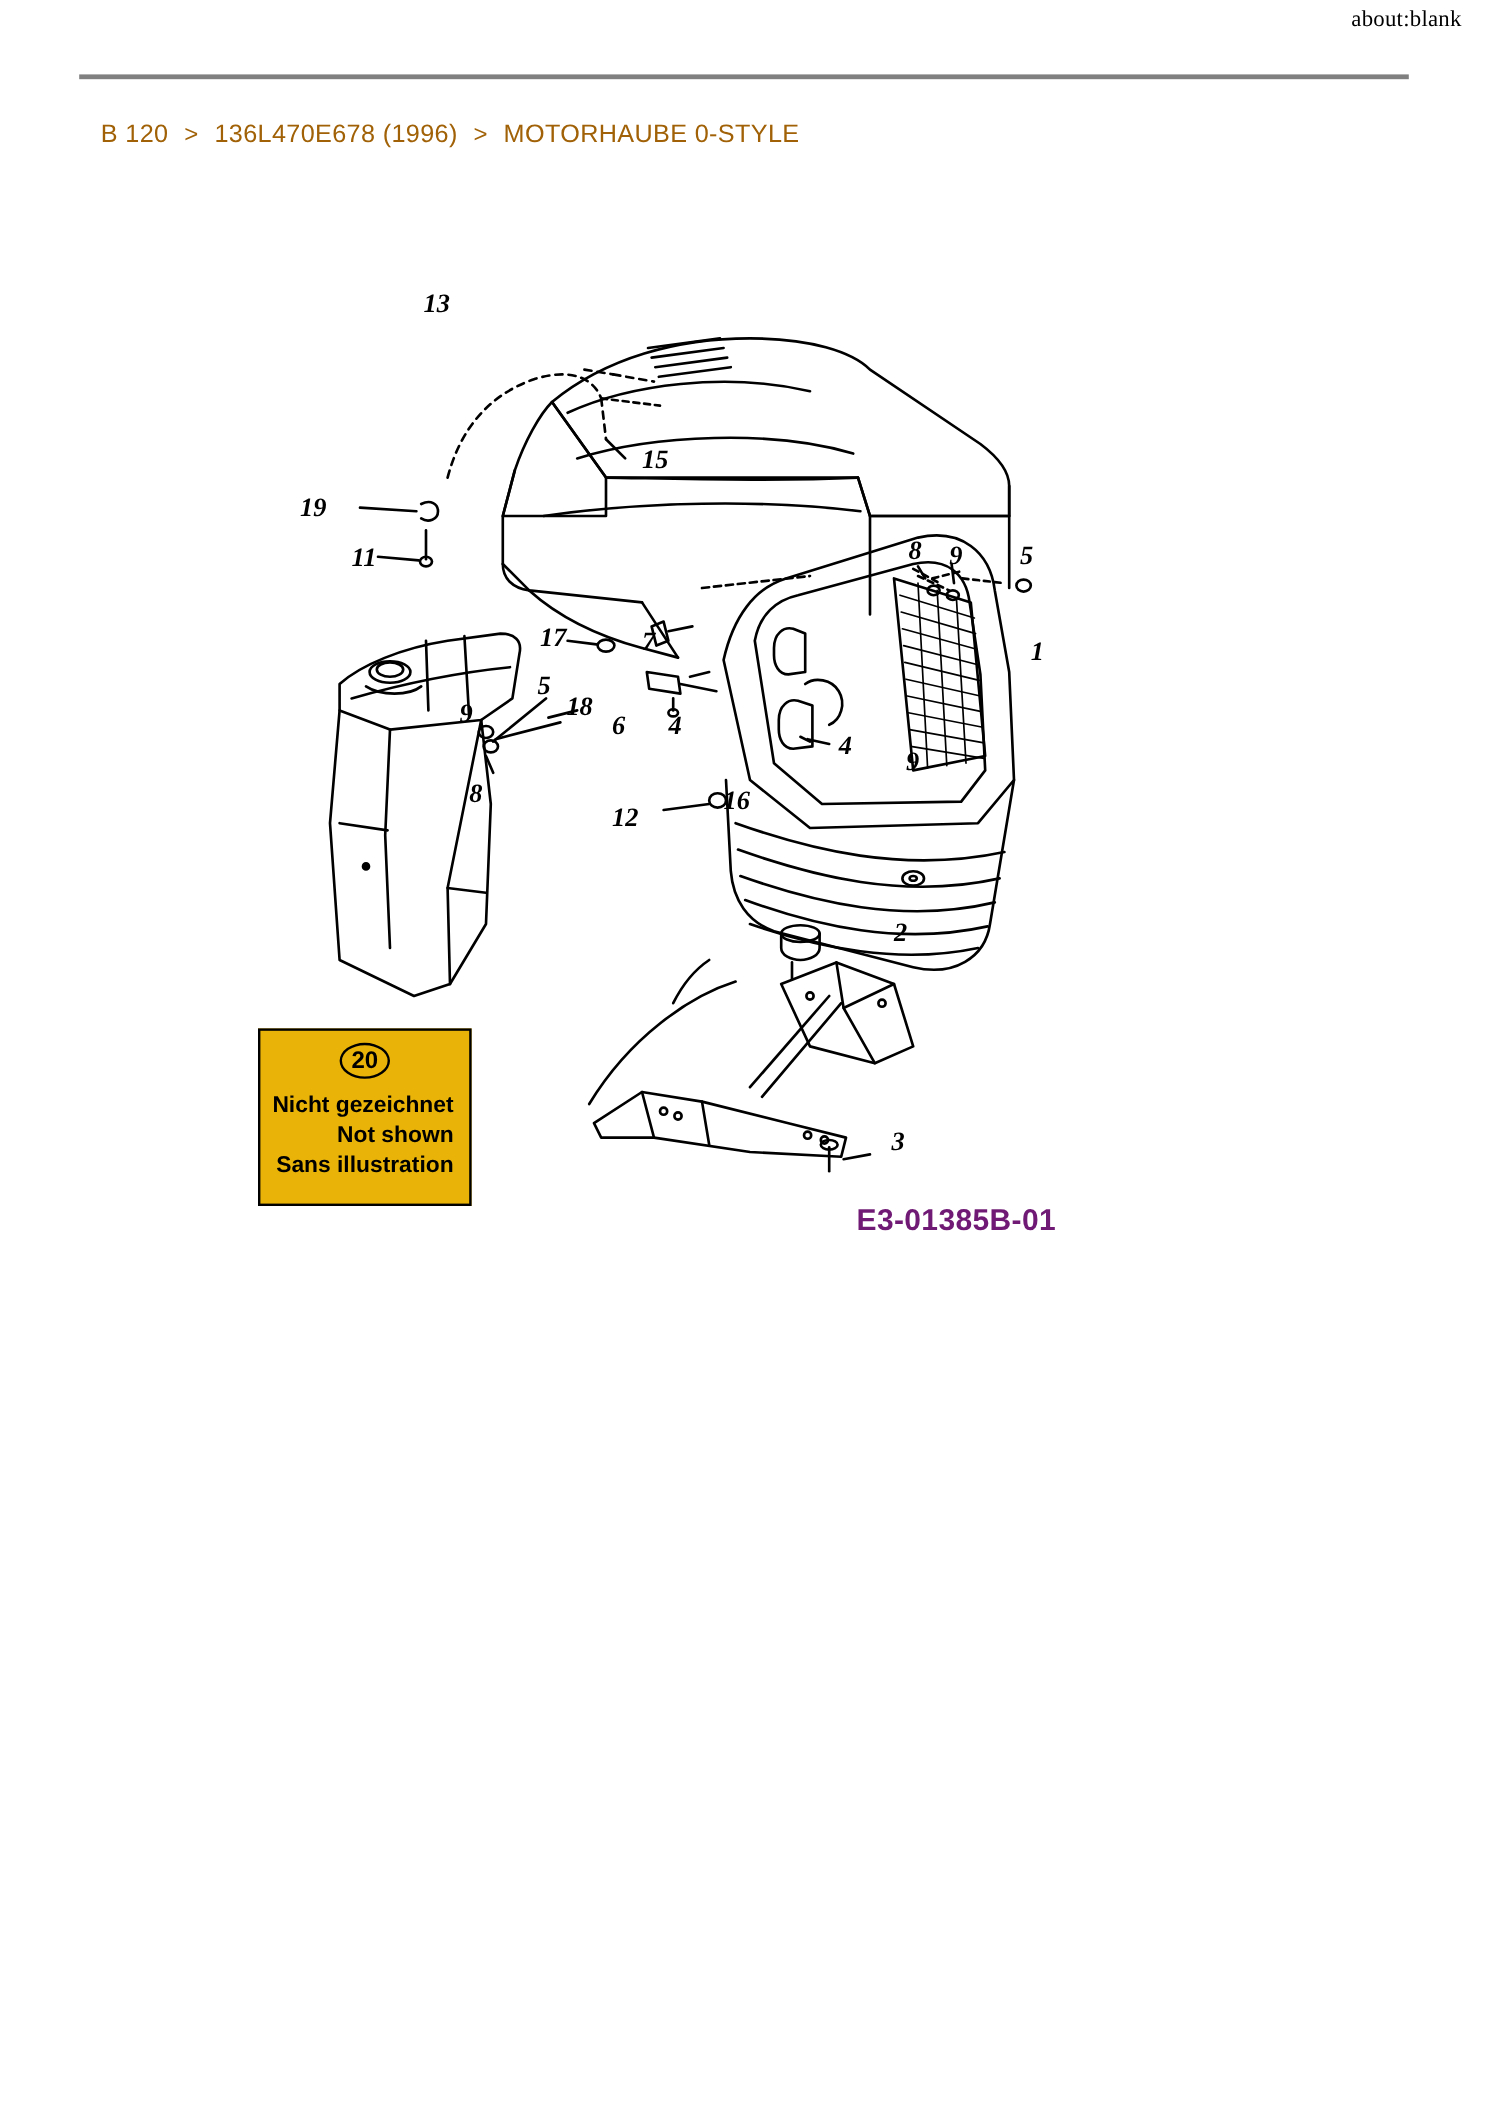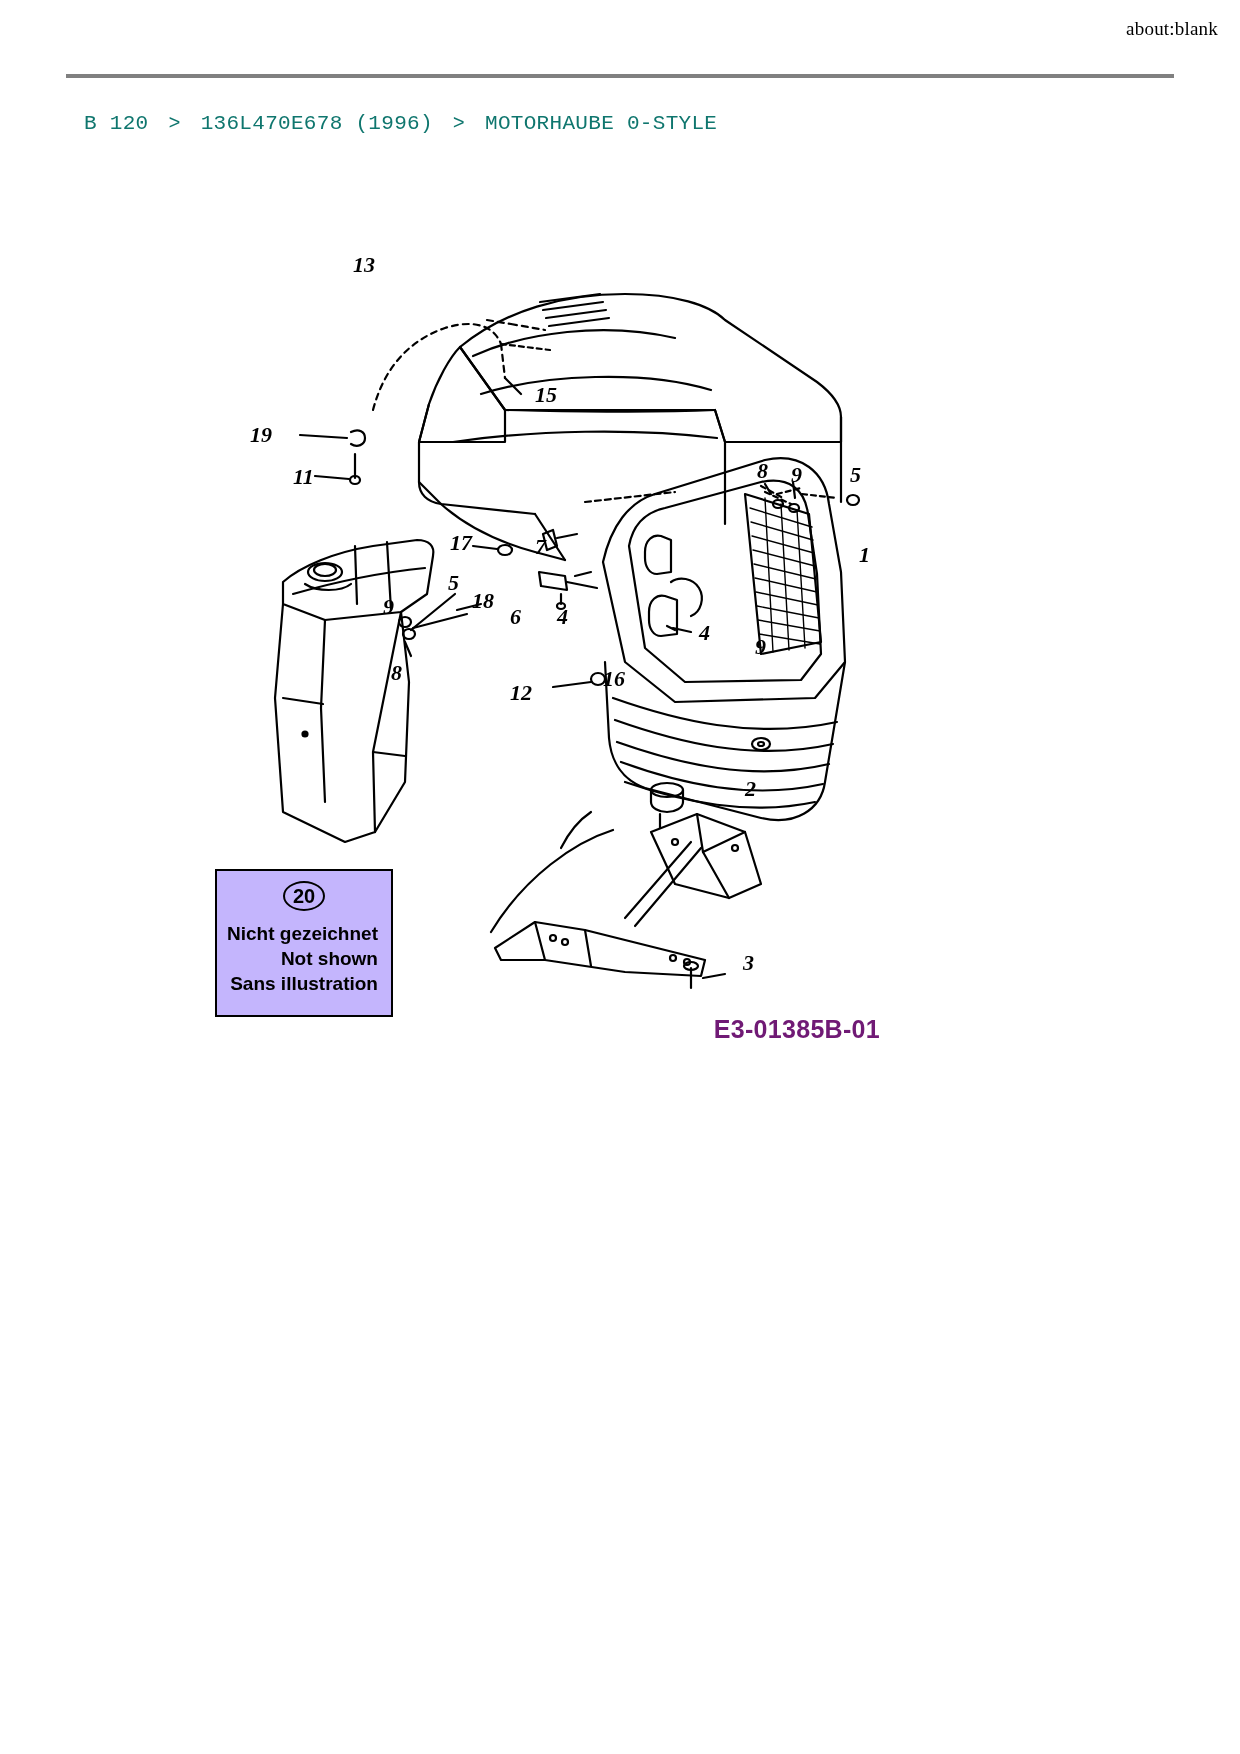--- a/index.html
+++ b/index.html
@@ -11,21 +11,20 @@
     width: 1240px;
     height: 1754px;
     position: relative;
     font-family: "Liberation Serif", serif;
     color: #000000;
     overflow: hidden;
   }
   .page {
     position: absolute;
     inset: 0;
-    margin-top: 12px;
   }
   .url-bar {
     position: absolute;
     top: 6px;
     right: 22px;
     font-family: "Liberation Serif", serif;
     font-size: 19px;
     color: #000;
     letter-spacing: 0.2px;
   }
@@ -34,23 +33,23 @@
     left: 66px;
     right: 66px;
     top: 62px;
     height: 4px;
     background: #808080;
   }
   .breadcrumb {
     position: absolute;
     left: 84px;
     top: 100px;
-    font-family: Liberation Mono, monospace;
+    font-family: Liberation Sans, sans-serif;
     font-size: 21px;
-    color: #0f766e;
+    color: #a16207;
     letter-spacing: 0.3px;
     white-space: nowrap;
   }
   .breadcrumb .sep {
     padding: 0 7px;
     font-size: 20px;
   }
   .diagram-area {
     position: absolute;
     left: 205px;
@@ -78,21 +77,21 @@
     letter-spacing: 0.3px;
     color: #701a75;
   }
   .notshown-box {
     position: absolute;
     left: 10px;
     bottom: 45px;
     width: 178px;
     height: 148px;
     border: 2px solid #000;
-    background: #c4b5fd;
+    background: #eab308;
     box-sizing: border-box;
   }
   .notshown-circle {
     position: absolute;
     left: 50%;
     top: 10px;
     transform: translateX(-50%);
     width: 42px;
     height: 30px;
     border: 2px solid #000;

